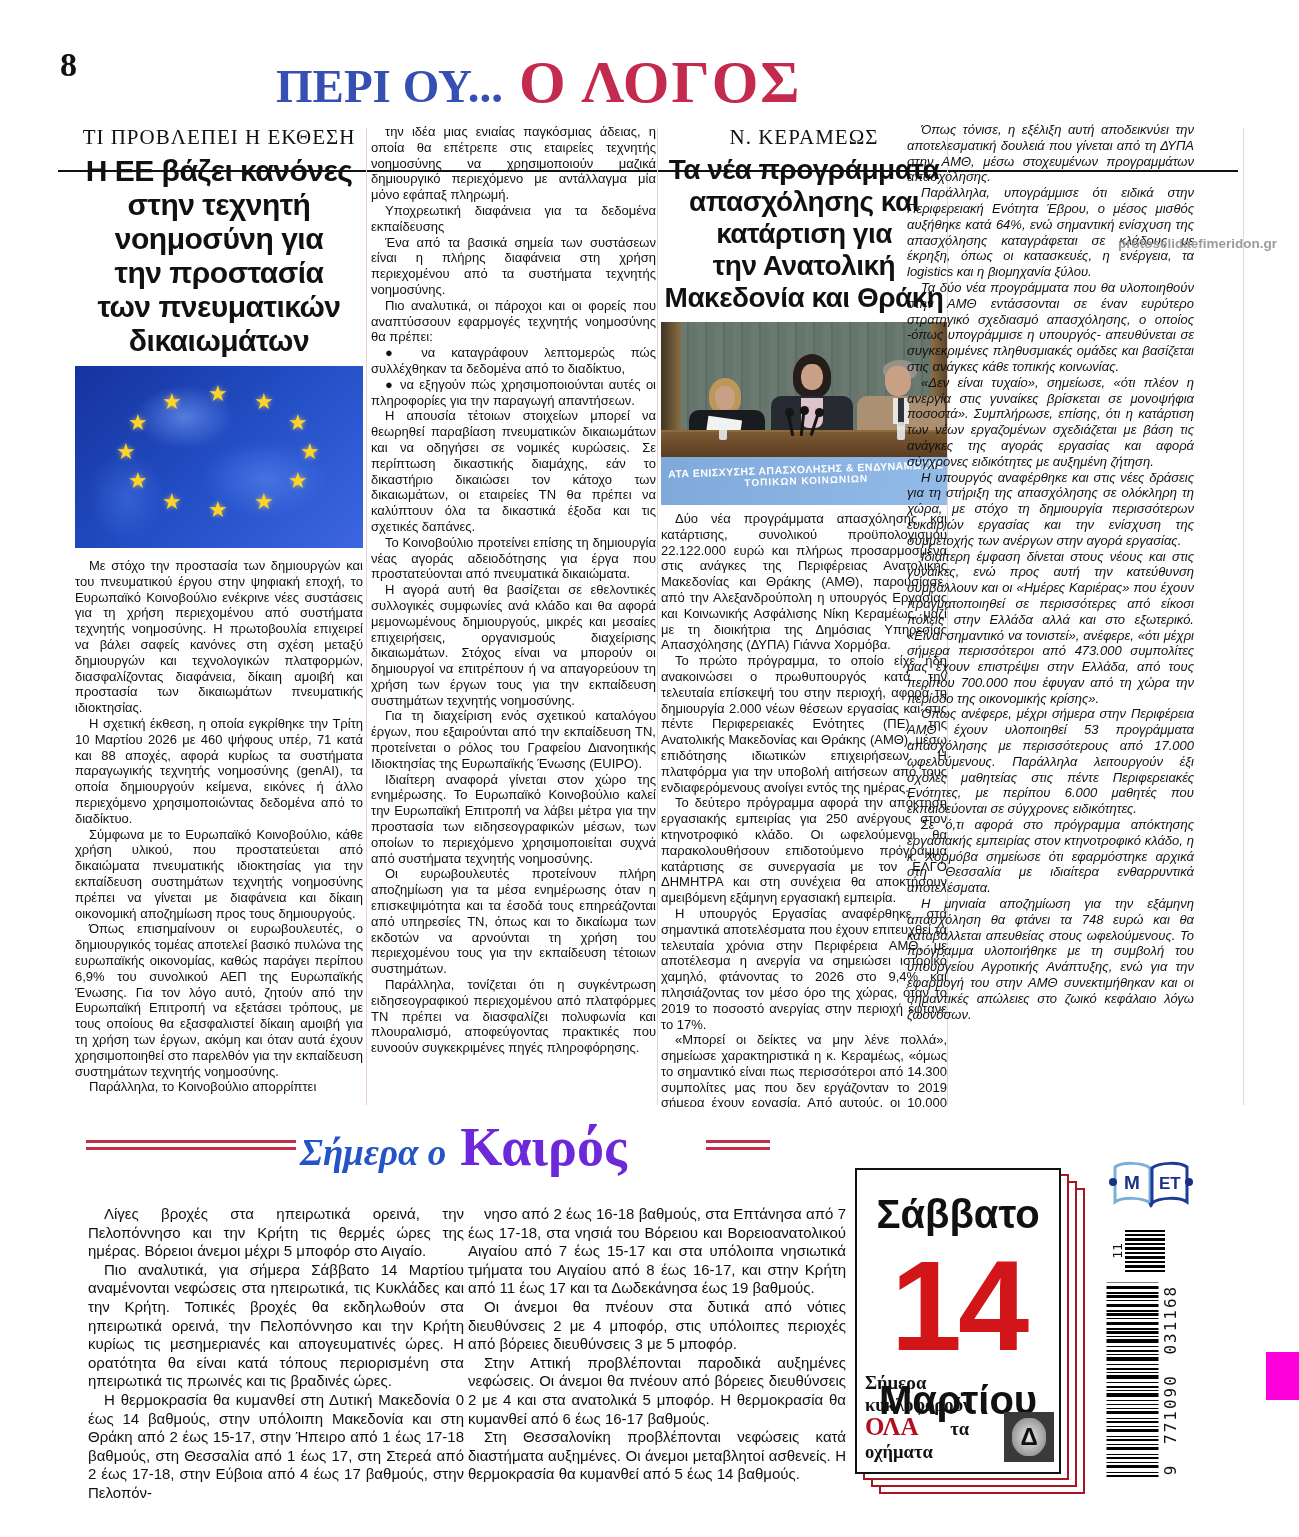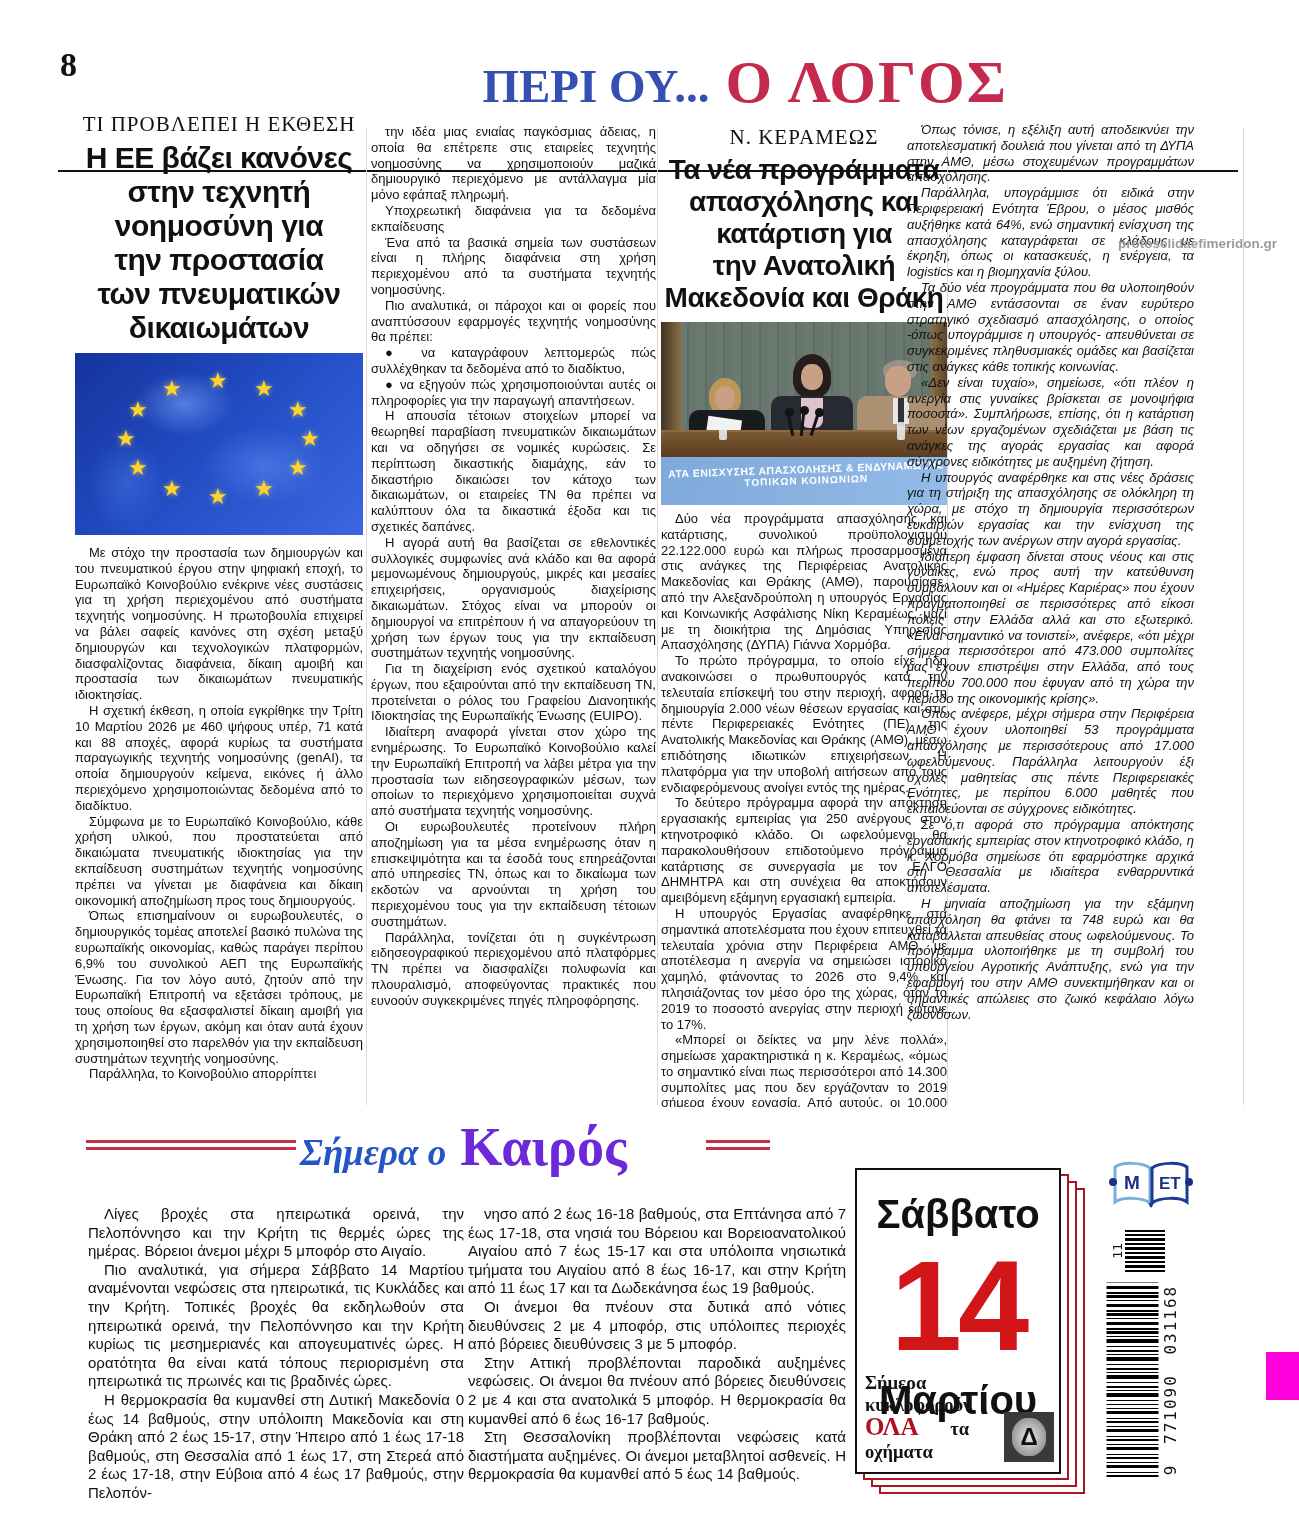--- a/index.html
+++ b/index.html
@@ -1,21 +1,21 @@
 <!DOCTYPE html>
 <html><head>
 <meta charset="utf-8">
 <style>
   html,body{margin:0;padding:0;background:#888;}
   .page{position:relative;width:1299px;height:1537px;background:#fff;overflow:hidden;
         font-family:"Liberation Sans",sans-serif;color:#111;}
   
   .pagenum{position:absolute;left:60px;top:46px;font-family:"Liberation Serif",serif;
            font-size:34px;font-weight:bold;}
-  .mh{position:absolute;left:288px;top:48px;width:720px;text-align:right;white-space:nowrap;}
+  .mh{position:absolute;left:276px;top:48px;width:720px;text-align:left;white-space:nowrap;}
   .mh-blue{font-family:"Liberation Serif",serif;font-size:47px;font-weight:bold;color:#3550b2;}
   .mh-red{font-family:"Liberation Serif",serif;font-size:60px;font-weight:bold;color:#c42a4e;
           letter-spacing:2px;margin-left:16px;}
   .toprule{position:absolute;left:58px;top:170px;width:1180px;height:2px;background:#111;}
   .colrule{position:absolute;top:128px;height:977px;width:1px;background:#e9d3d3;}
   
   .col{position:absolute;overflow:hidden;}
   .kick{font-family:"Liberation Serif",serif;font-size:21px;text-align:center;
         letter-spacing:1px;margin:0 0 4px 0;}
   .hl{font-size:30px;line-height:34px;font-weight:bold;text-align:center;
@@ -105,21 +105,21 @@
   <div class="mh">
     <span class="mh-blue">ΠΕΡΙ ΟΥ...</span><span class="mh-red">Ο ΛΟΓΟΣ</span>
   </div>
   <div class="toprule"></div>
 
   <div class="colrule" style="left:366px;"></div>
   <div class="colrule" style="left:657px;"></div>
   <div class="colrule" style="left:947px;"></div>
   <div class="colrule" style="left:1243px;"></div>
 
-  <div class="col" style="left:75px;top:112px;width:288px;height:982px;">
+  <div class="col" style="left:75px;top:125px;width:288px;height:982px;">
     <div class="kick">ΤΙ ΠΡΟΒΛΕΠΕΙ Η ΕΚΘΕΣΗ</div>
     <div class="hl">Η ΕΕ βάζει κανόνες
 στην τεχνητή
 νοημοσύνη για
 την προστασία
 των πνευματικών
 δικαιωμάτων</div>
     <div class="flag">
       <span class="star" style="left:225px;top:75px;">★</span>
       <span class="star" style="left:213px;top:46px;">★</span>
@@ -142,20 +142,21 @@
   </div>
 
   <div class="col" style="left:371px;top:124px;width:285px;height:983px;">
     <p class="bp">την ιδέα μιας ενιαίας παγκόσμιας άδειας, η οποία θα επέτρεπε στις εταιρείες τεχνητής νοημοσύνης να χρησιμοποιούν μαζικά δημιουργικό περιεχόμενο με αντάλλαγμα μία μόνο εφάπαξ πληρωμή.</p>
     <p class="bp">Υποχρεωτική διαφάνεια για τα δεδομένα εκπαίδευσης</p>
     <p class="bp">Ένα από τα βασικά σημεία των συστάσεων είναι η πλήρης διαφάνεια στη χρήση περιεχομένου από τα συστήματα τεχνητής νοημοσύνης.</p>
     <p class="bp">Πιο αναλυτικά, οι πάροχοι και οι φορείς που αναπτύσσουν εφαρμογές τεχνητής νοημοσύνης θα πρέπει:</p>
     <p class="bp">● να καταγράφουν λεπτομερώς πώς συλλέχθηκαν τα δεδομένα από το διαδίκτυο,</p>
     <p class="bp">● να εξηγούν πώς χρησιμοποιούνται αυτές οι πληροφορίες για την παραγωγή απαντήσεων.</p>
     <p class="bp">Η απουσία τέτοιων στοιχείων μπορεί να θεωρηθεί παραβίαση πνευματικών δικαιωμάτων και να οδηγήσει σε νομικές κυρώσεις. Σε περίπτωση δικαστικής διαμάχης, εάν το δικαστήριο δικαιώσει τον κάτοχο των δικαιωμάτων, οι εταιρείες ΤΝ θα πρέπει να καλύπτουν όλα τα δικαστικά έξοδα και τις σχετικές δαπάνες.</p>
+    <p class="bp">Το Κοινοβούλιο προτείνει επίσης τη δημιουργία νέας αγοράς αδειοδότησης για έργα που προστατεύονται από πνευματικά δικαιώματα.</p>
     <p class="bp">Η αγορά αυτή θα βασίζεται σε εθελοντικές συλλογικές συμφωνίες ανά κλάδο και θα αφορά μεμονωμένους δημιουργούς, μικρές και μεσαίες επιχειρήσεις, οργανισμούς διαχείρισης δικαιωμάτων. Στόχος είναι να μπορούν οι δημιουργοί να επιτρέπουν ή να απαγορεύουν τη χρήση των έργων τους για την εκπαίδευση συστημάτων τεχνητής νοημοσύνης.</p>
     <p class="bp">Για τη διαχείριση ενός σχετικού καταλόγου έργων, που εξαιρούνται από την εκπαίδευση ΤΝ, προτείνεται ο ρόλος του Γραφείου Διανοητικής Ιδιοκτησίας της Ευρωπαϊκής Ένωσης (EUIPO).</p>
     <p class="bp">Ιδιαίτερη αναφορά γίνεται στον χώρο της ενημέρωσης. Το Ευρωπαϊκό Κοινοβούλιο καλεί την Ευρωπαϊκή Επιτροπή να λάβει μέτρα για την προστασία των ειδησεογραφικών μέσων, των οποίων το περιεχόμενο χρησιμοποιείται συχνά από συστήματα τεχνητής νοημοσύνης.</p>
     <p class="bp">Οι ευρωβουλευτές προτείνουν πλήρη αποζημίωση για τα μέσα ενημέρωσης όταν η επισκεψιμότητα και τα έσοδά τους επηρεάζονται από υπηρεσίες ΤΝ, όπως και το δικαίωμα των εκδοτών να αρνούνται τη χρήση του περιεχομένου τους για την εκπαίδευση τέτοιων συστημάτων.</p>
     <p class="bp">Παράλληλα, τονίζεται ότι η συγκέντρωση ειδησεογραφικού περιεχομένου από πλατφόρμες ΤΝ πρέπει να διασφαλίζει πολυφωνία και πλουραλισμό, αποφεύγοντας πρακτικές που ευνοούν συγκεκριμένες πηγές πληροφόρησης.</p>
   </div>
 
   <div class="col" style="left:661px;top:125px;width:286px;height:982px;">
     <div class="kick">Ν. ΚΕΡΑΜΕΩΣ</div>
     <div class="hl hl2">Τα νέα προγράμματα

